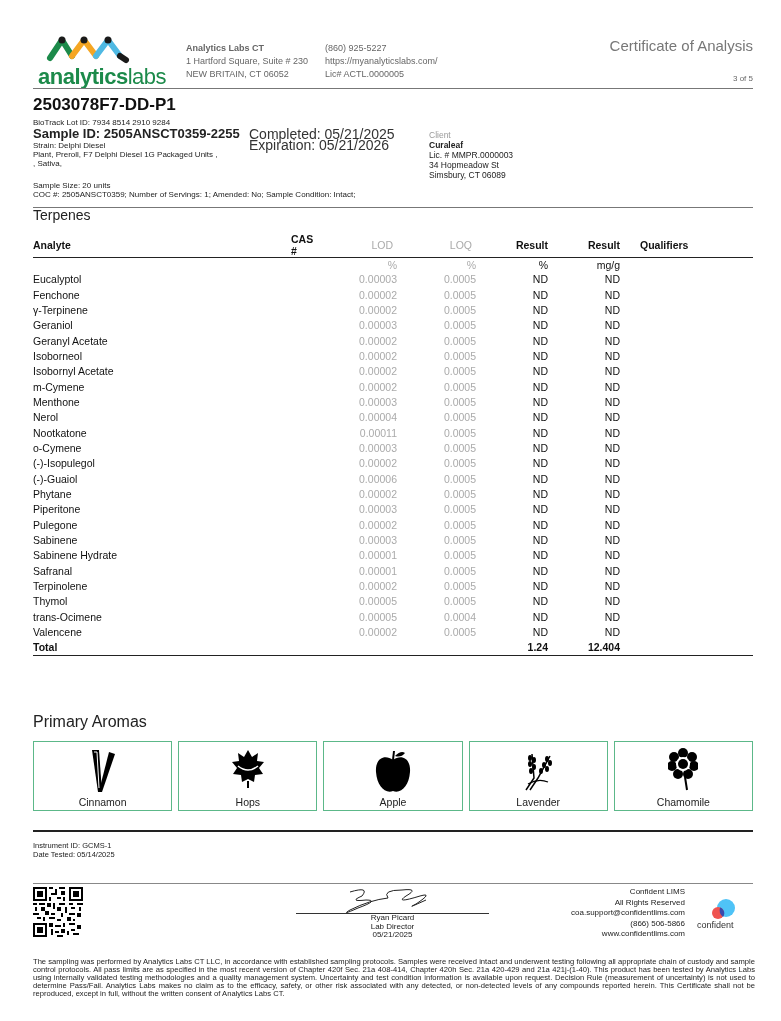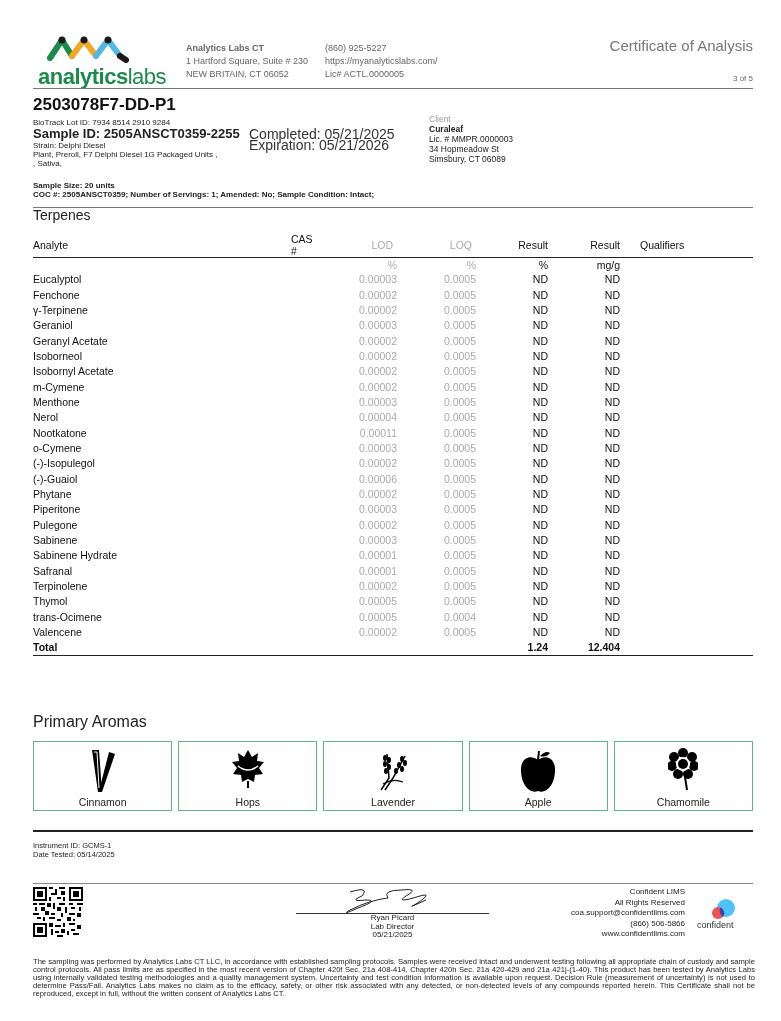--- a/index.html
+++ b/index.html
@@ -17,30 +17,30 @@
   .lab-contact { left: 325px; top: 42px; font-size: 9px; line-height: 13px; color: #666; }
   .coa-title { right: 28px; top: 37px; font-size: 15px; color: #777; }
   .page-num { right: 28px; top: 74px; font-size: 8px; color: #666; }
   .hr-top { left: 33px; top: 88px; width: 720px; height: 1px; background: #777; }
 
   
   .batch { left: 33px; top: 95px; font-size: 17px; font-weight: bold; }
   .info-block { left: 33px; top: 118px; font-size: 8px; line-height: 9px; color: #222; }
   .sample-id { font-size: 13px; font-weight: bold; line-height: 14px; }
   .dates { left: 249px; top: 129px; font-size: 14px; line-height: 11px; color: #333; }
-  .client { left: 429px; top: 114px; font-size: 8.5px; line-height: 10px; color: #222; }
+  .client { left: 429px; top: 130px; font-size: 8.5px; line-height: 10px; color: #222; }
   .client .lbl { color: #999; }
   .client .cname { font-weight: bold; }
-  .sample-size { left: 33px; top: 181px; font-size: 8px; line-height: 9px; color: #222; font-weight: bold; }
+  .sample-size { left: 33px; top: 181px; font-size: 8px; line-height: 9px; color: #222; }
   .hr-sec { left: 33px; top: 207px; width: 720px; height: 1px; background: #777; }
 
   
   .sec-title { left: 33px; top: 207px; font-size: 14px; color: #222; }
   table.terp { position: absolute; left: 33px; top: 233px; width: 720px; border-collapse: collapse; font-size: 10.5px; }
-  table.terp th { font-weight: normal; text-align: left; height: 14px; padding: 0; border-bottom: 1.5px solid #222; }
+  table.terp th { font-weight: bold; text-align: left; height: 14px; padding: 0; border-bottom: 1.5px solid #222; }
   table.terp td { height: 15.35px; padding: 0; }
   table.terp .lod, table.terp .loq { color: #aaa; text-align: right; }
   table.terp .num { text-align: right; }
   table.terp th.lod, table.terp th.loq { font-weight: normal; color: #aaa; }
   table.terp tr.units td { height: 14px; }
   table.terp tr.total td { font-weight: bold; border-bottom: 1.5px solid #222; }
   .c-an { width: 258px; }
   .c-cas { width: 30px; text-align: right; }
   .c-lod { width: 76px; }
   .c-loq { width: 79px; }
@@ -384,48 +384,48 @@
     </svg>
     <div class="lbl">Cinnamon</div>
   </div>
   <div class="aroma">
     <svg width="36" height="46" viewBox="0 0 36 46">
       <path d="M18 2 L22 9 L28 5 L27 13 L34 14 L29 20 L33 26 L25 27 L24 34 L18 31 L12 34 L11 27 L3 26 L7 20 L2 14 L9 13 L8 5 L14 9 Z" fill="#000"></path>
       <path d="M8 18 Q18 26 28 18" stroke="#fff" stroke-width="1.6" fill="none"></path>
       <path d="M17 33 L17 40 L19 40 L19 33 Z" fill="#000"></path>
     </svg>
     <div class="lbl">Hops</div>
+  </div>
+  <div class="aroma">
+    <svg width="40" height="48" viewBox="0 0 40 48">
+      <path d="M20 12 C12 6 2 10 3 24 C4 38 12 46 20 43 C28 46 36 38 37 24 C38 10 28 6 20 12 Z" fill="#000"></path>
+      <path d="M20 12 L21 3" stroke="#000" stroke-width="2"></path>
+      <path d="M22 8 Q28 2 32 5 Q28 10 22 8 Z" fill="#000"></path>
+    </svg>
+    <div class="lbl">Apple</div>
   </div>
   <div class="aroma">
     <svg width="36" height="46" viewBox="0 0 36 46">
       <path d="M6 42 L14 30 L12 6" stroke="#000" stroke-width="1.5" fill="none"></path>
       <path d="M10 42 L18 30 L30 8" stroke="#000" stroke-width="1.5" fill="none"></path>
       <g fill="#000">
         <ellipse cx="10" cy="10" rx="2" ry="3"></ellipse>
           <ellipse cx="14" cy="12" rx="2" ry="3"></ellipse>
         <ellipse cx="10" cy="16" rx="2" ry="3"></ellipse>
           <ellipse cx="14" cy="19" rx="2" ry="3"></ellipse>
         <ellipse cx="11" cy="23" rx="2" ry="3"></ellipse>
         <ellipse cx="27" cy="11" rx="2" ry="3"></ellipse>
           <ellipse cx="30" cy="15" rx="2" ry="3"></ellipse>
         <ellipse cx="24" cy="17" rx="2" ry="3"></ellipse>
           <ellipse cx="27" cy="21" rx="2" ry="3"></ellipse>
         <ellipse cx="21" cy="23" rx="2" ry="3"></ellipse>
       </g>
       <path d="M8 36 Q18 30 28 34" stroke="#000" stroke-width="1.2" fill="none"></path>
     </svg>
     <div class="lbl">Lavender</div>
-  </div>
-  <div class="aroma">
-    <svg width="40" height="48" viewBox="0 0 40 48">
-      <path d="M20 12 C12 6 2 10 3 24 C4 38 12 46 20 43 C28 46 36 38 37 24 C38 10 28 6 20 12 Z" fill="#000"></path>
-      <path d="M20 12 L21 3" stroke="#000" stroke-width="2"></path>
-      <path d="M22 8 Q28 2 32 5 Q28 10 22 8 Z" fill="#000"></path>
-    </svg>
-    <div class="lbl">Apple</div>
   </div>
   <div class="aroma">
     <svg width="30" height="46" viewBox="0 0 30 46">
       <g fill="#000">
         <circle cx="15" cy="5" r="5"></circle>
           <circle cx="24" cy="9" r="5"></circle>
           <circle cx="26" cy="18" r="5"></circle>
         <circle cx="20" cy="26" r="5"></circle>
           <circle cx="10" cy="26" r="5"></circle>
           <circle cx="4" cy="18" r="5"></circle>

